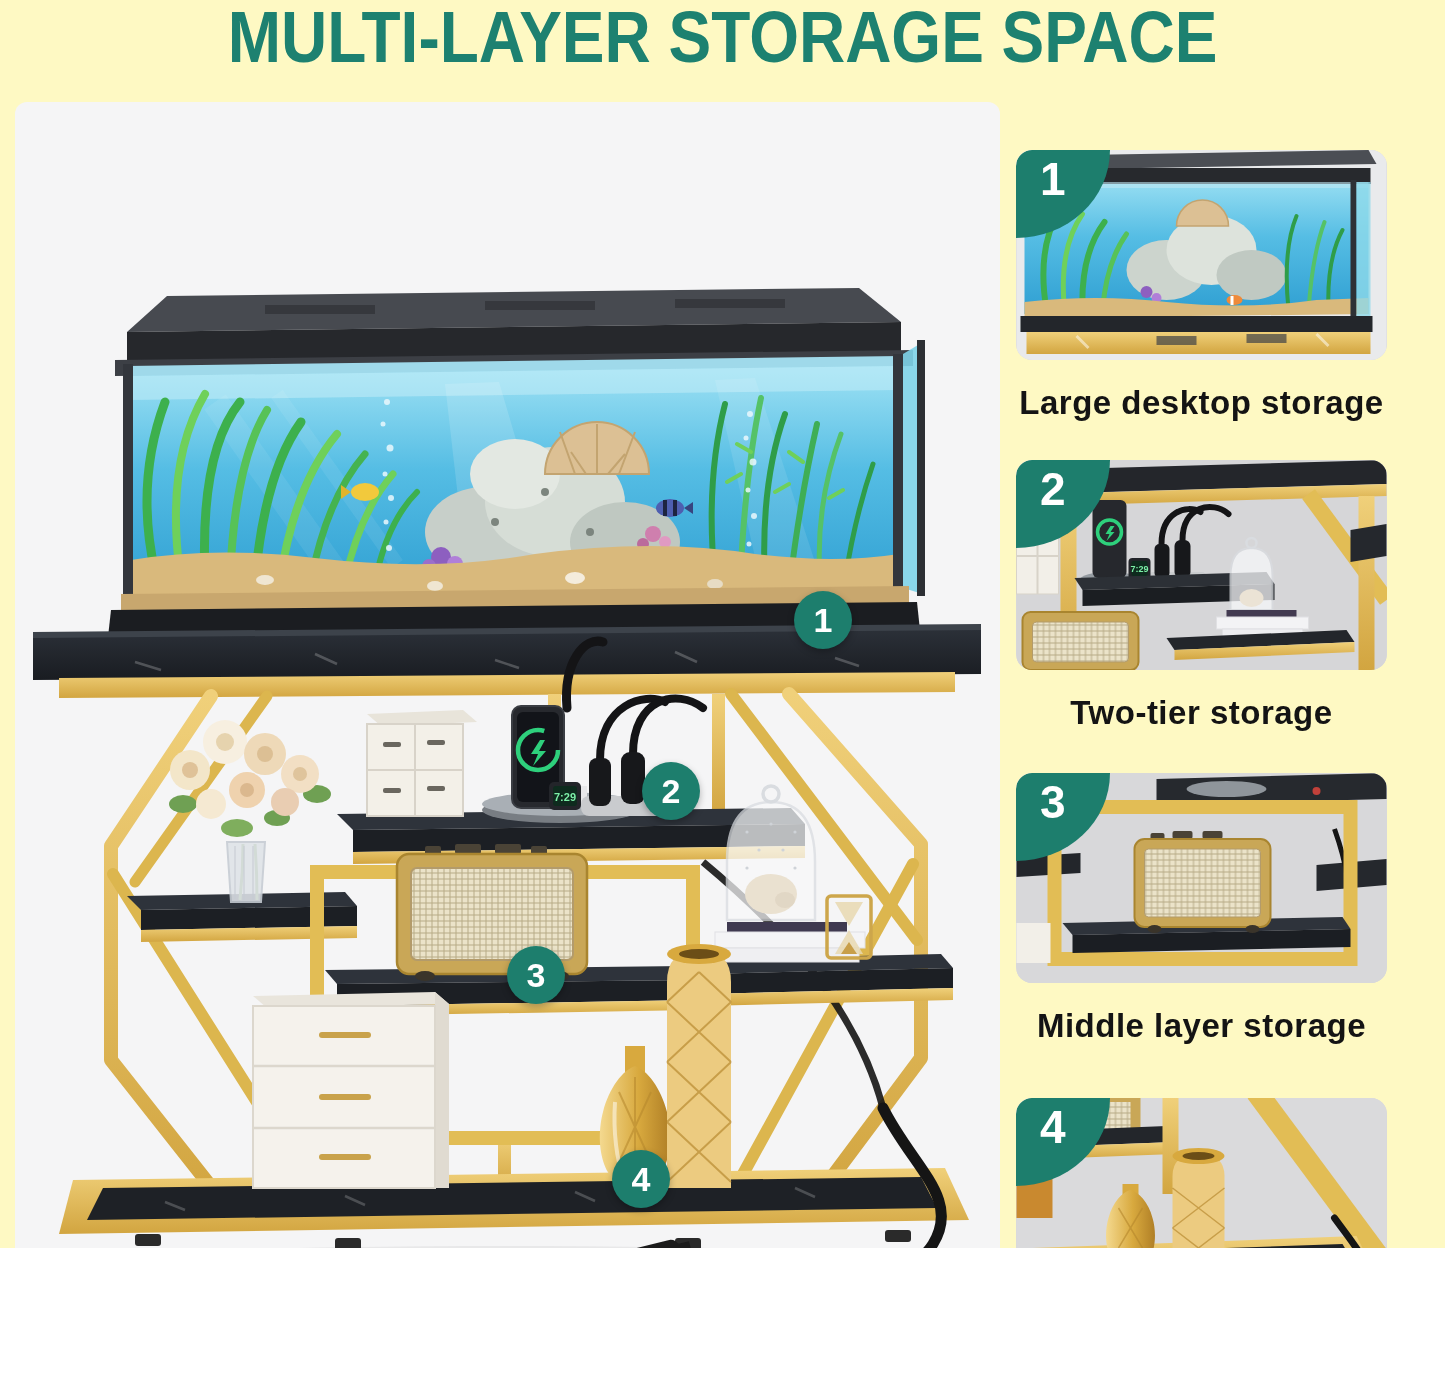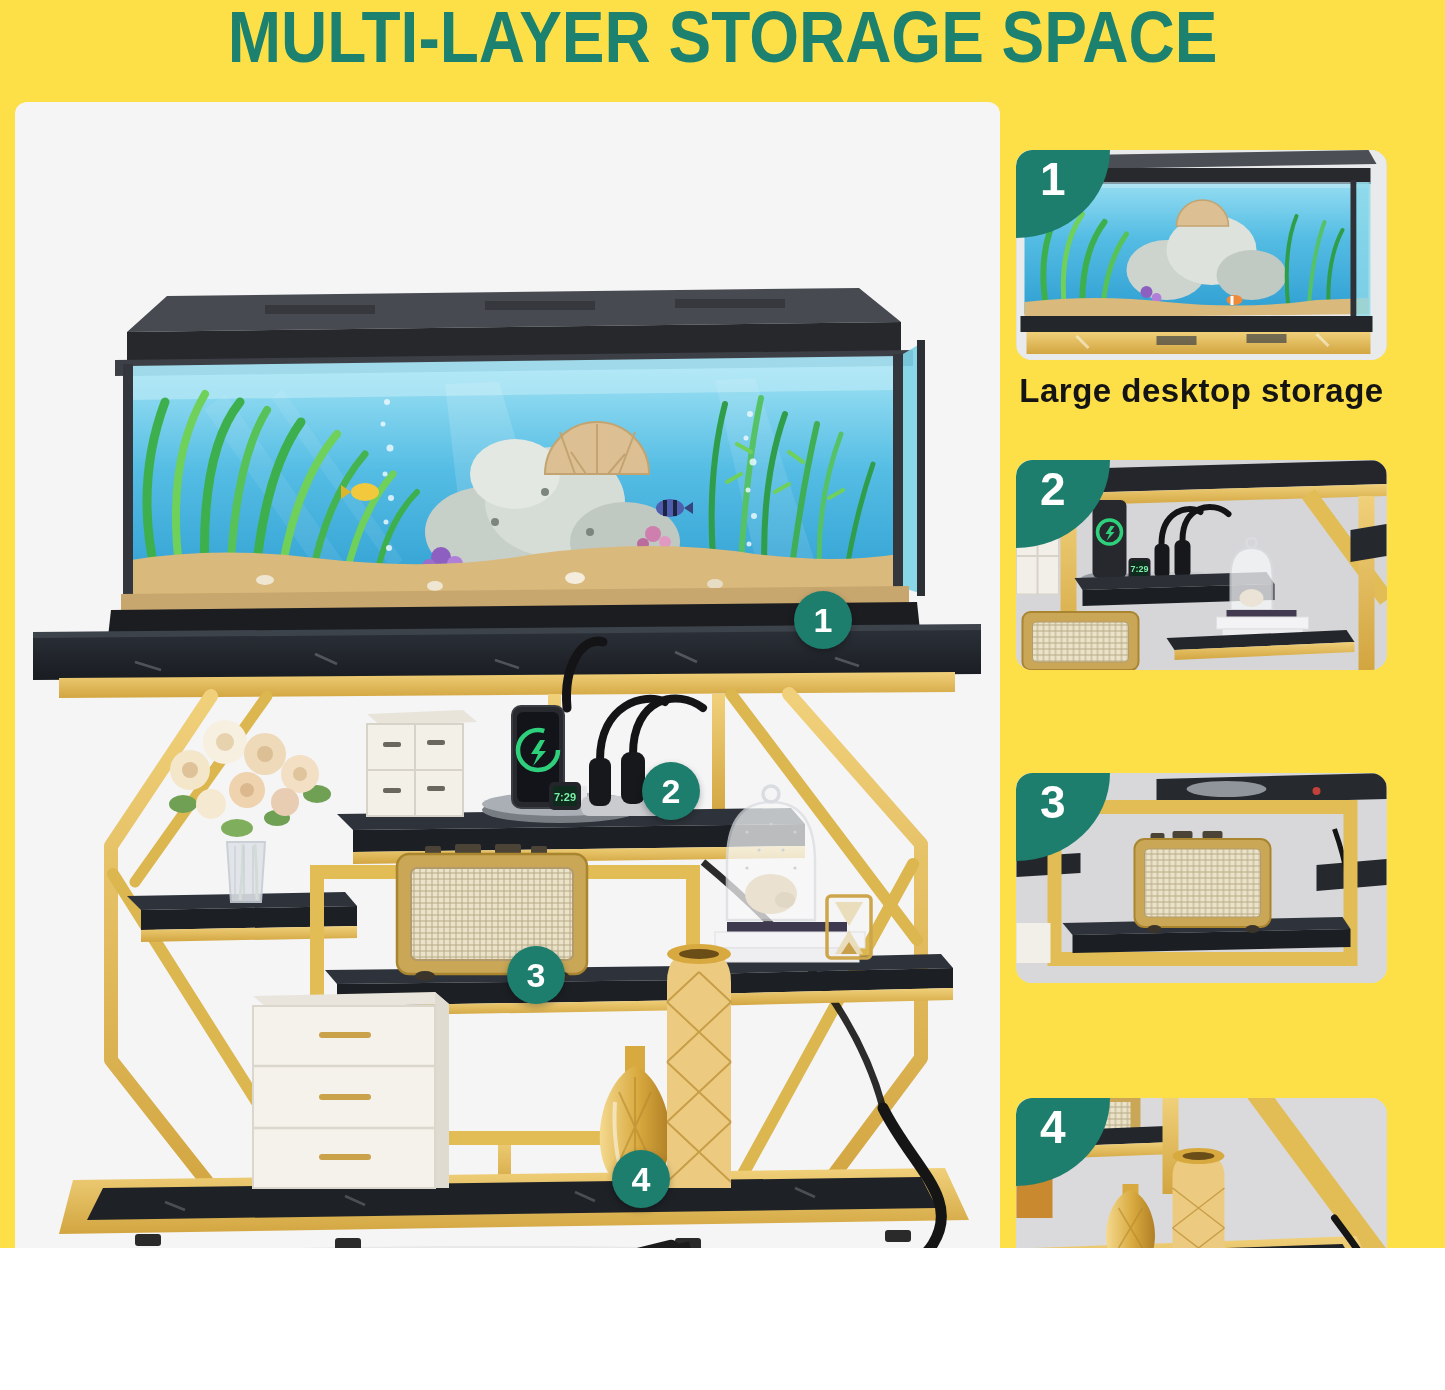--- a/index.html
+++ b/index.html
@@ -1,17 +1,17 @@
 <!DOCTYPE html>
 <html><head>
 <meta charset="utf-8">
 <style>
   html,body{margin:0;padding:0;}
   body{font-family:"Liberation Sans", sans-serif; background:#ffffff;}
-  .page{position:relative;width:1445px;height:1248px;background:#fde047;overflow:hidden;}
+  .page{position:relative;width:1445px;height:1248px;background:#fef9c3;overflow:hidden;}
 
   .title{
     position:absolute;left:0;right:0;top:2px;margin:0;
     text-align:center;font-size:64px;font-weight:800;line-height:1;
     color:#1d8170;letter-spacing:0px;
     transform:scaleY(1.12);transform-origin:top center;
   }
 
   .main-photo{
     position:absolute;left:15px;top:102px;width:985px;height:1280px;
@@ -32,21 +32,21 @@
     background:#d8d8da;
   }
   .thumb-img svg{position:absolute;left:0;top:0;}
   .badge{
     position:absolute;left:0;top:0;width:94px;height:88px;box-sizing:border-box;
     background:#1d7e6d;border-radius:16px 0 100% 0;
     color:#ffffff;font-size:46px;font-weight:700;padding:4px 0 0 24px;line-height:1.1;
   }
   figure{margin:0;}
   figcaption{
-    margin-top:12px;text-align:center;font-size:33px;font-weight:600;color:#141414;
+    margin-top:24px;text-align:center;font-size:33px;font-weight:600;color:#141414;
     letter-spacing:.5px;white-space:nowrap;
   }
 </style>
 </head>
 <body>
 
 <div class="page">
 
   <h1 class="title">MULTI-LAYER STORAGE SPACE</h1>
 
@@ -462,20 +462,21 @@
           <rect x="206" y="169" width="80" height="9" fill="#ededf0" stroke="#e0e0e3"></rect>
           <polygon points="150,178 330,170 338,182 158,190" fill="#23262b"></polygon>
           <polygon points="158,190 338,182 338,192 158,200" fill="url(#goldV)"></polygon>
           <rect x="6" y="152" width="116" height="58" rx="8" fill="#c9a757" stroke="#a9852f" stroke-width="2"></rect>
           <rect x="16" y="162" width="96" height="40" rx="4" fill="url(#grilleP)" stroke="#b39b6b"></rect>
         </svg>
         <div class="badge">
           <span>2</span>
         </div>
       </div>
+      <figcaption>Two-tier storage</figcaption>
     </figure>
 
     <figure class="card" style="top:773px;">
       <div class="thumb-img">
         <svg width="371" height="210" viewBox="0 0 370 210">
           <rect x="0" y="0" width="370" height="210" fill="#d8d8da"></rect>
           <polygon points="140,6 370,0 370,26 140,32" fill="#26292e"></polygon>
           <ellipse cx="210" cy="16" rx="40" ry="8" fill="#8f959b"></ellipse>
           <circle cx="300" cy="18" r="4" fill="#c2413a"></circle>
           <rect x="0" y="18" width="44" height="48" fill="#f2efe8" stroke="#d8d3c9"></rect>
@@ -491,20 +492,21 @@
           <rect x="118" y="66" width="136" height="88" rx="10" fill="#c9a757" stroke="#a9852f" stroke-width="2"></rect>
           <rect x="128" y="76" width="116" height="68" rx="4" fill="url(#grilleP)" stroke="#b39b6b"></rect>
           <ellipse cx="138" cy="156" rx="7" ry="4" fill="#3a342a"></ellipse>
             <ellipse cx="236" cy="156" rx="7" ry="4" fill="#3a342a"></ellipse>
           <rect x="0" y="150" width="34" height="40" fill="#f2efe8"></rect>
         </svg>
         <div class="badge">
           <span>3</span>
         </div>
       </div>
+      <figcaption>Middle layer storage</figcaption>
     </figure>
 
     <figure class="card" style="top:1098px;">
       <div class="thumb-img">
         <svg width="371" height="210" viewBox="0 0 370 210">
           <rect x="0" y="0" width="370" height="210" fill="#dadadc"></rect>
           <rect x="14" y="0" width="110" height="36" fill="#c9a757"></rect>
           <rect x="24" y="4" width="90" height="28" fill="url(#grilleP)"></rect>
           <polygon points="0,34 150,28 158,44 0,50" fill="#23262b"></polygon>
           <polygon points="0,50 158,44 158,56 0,62" fill="url(#goldV)"></polygon>

